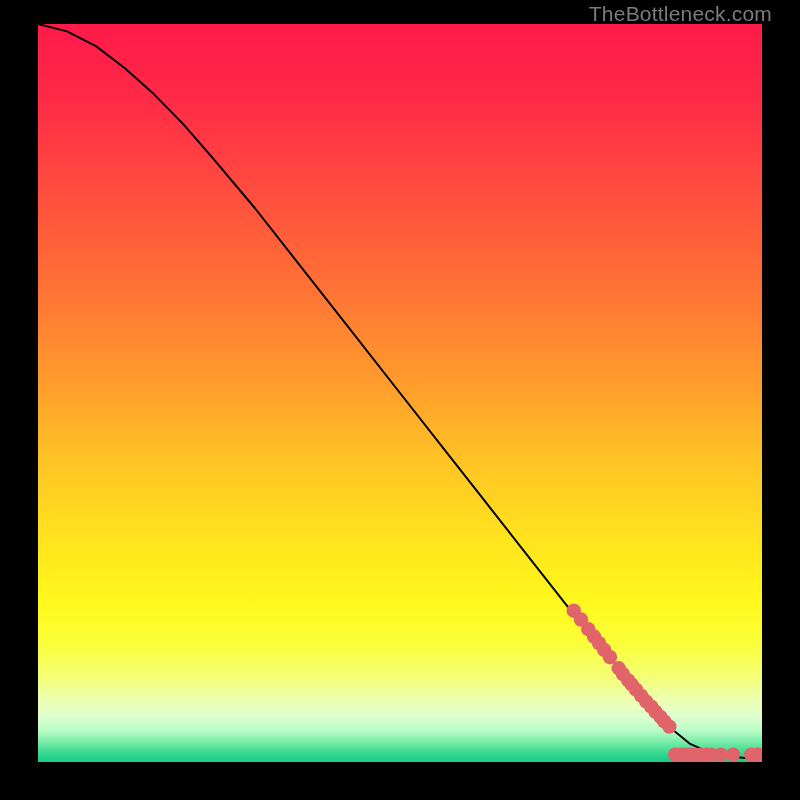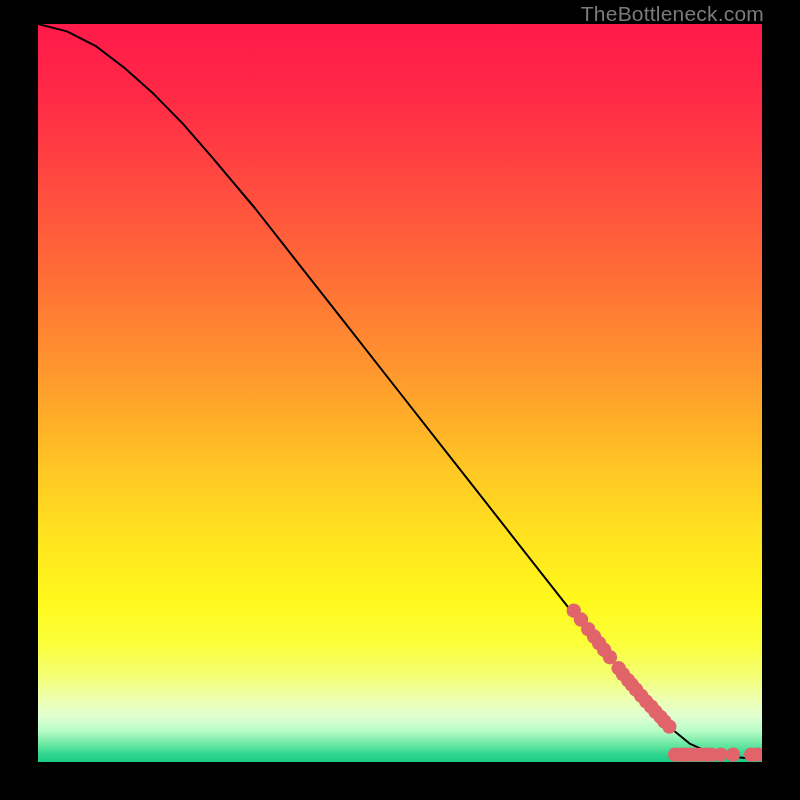--- a/index.html
+++ b/index.html
@@ -27,21 +27,21 @@
     position: absolute;
     left: 0;
     top: 0;
     width: 724px;
     height: 738px;
     display: block;
   }
   .watermark {
     position: absolute;
     top: 2px;
-    right: 36px;
+    right: 28px;
     color: #7b7b7b;
     font-size: 21px;
     letter-spacing: 0.2px;
     font-weight: 400;
   }
 </style>
 </head>
 <body>
 
 <div class="stage">

